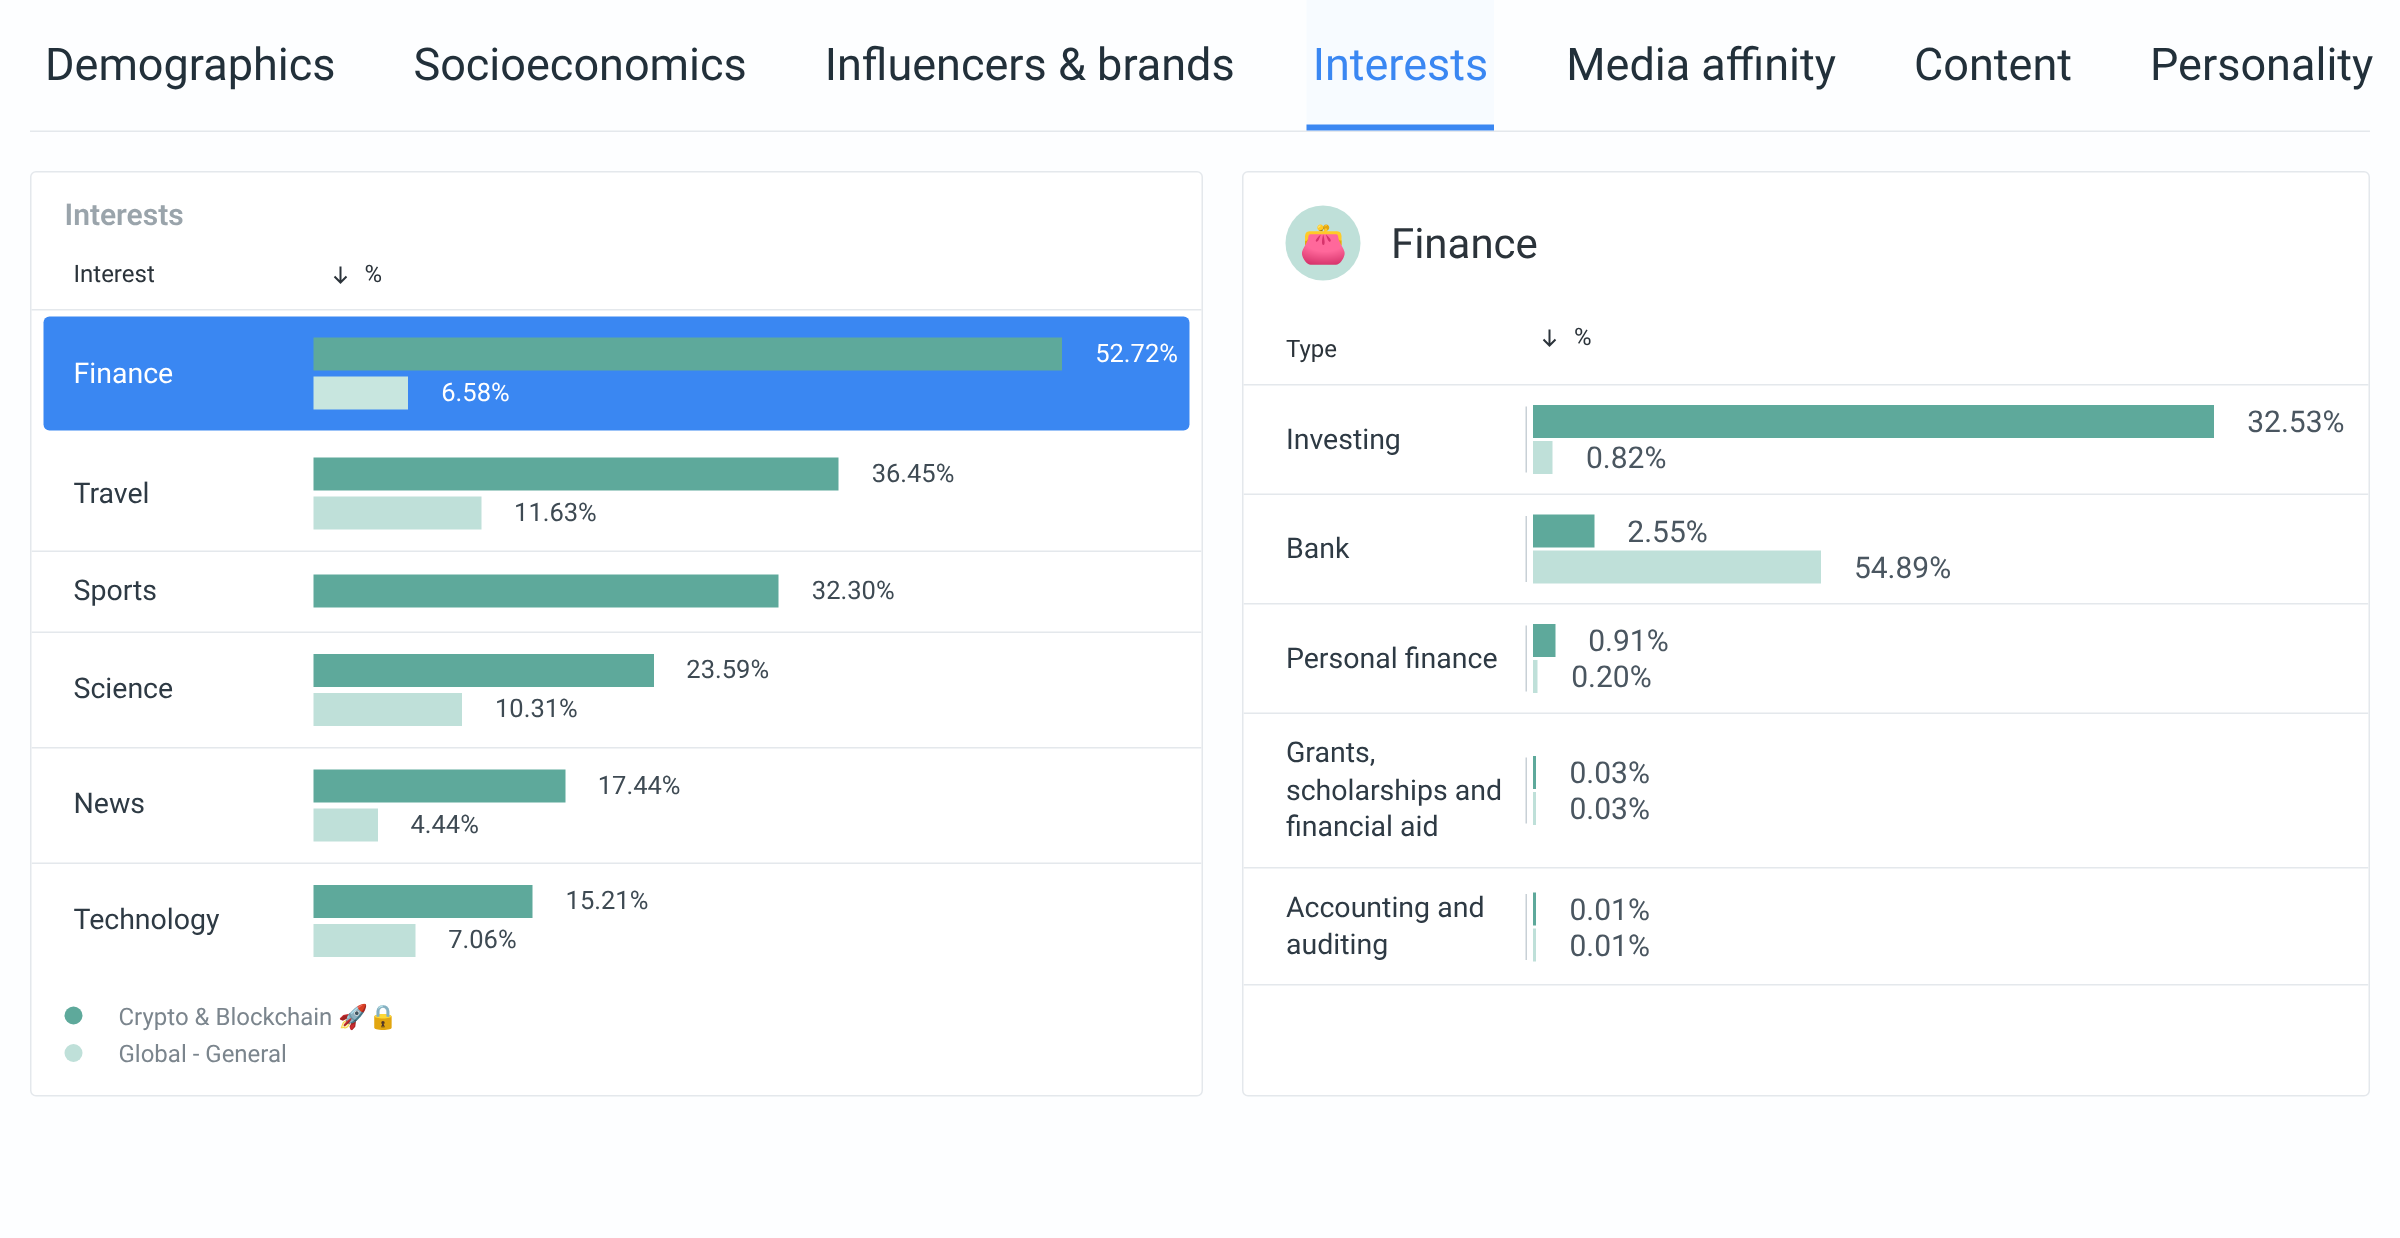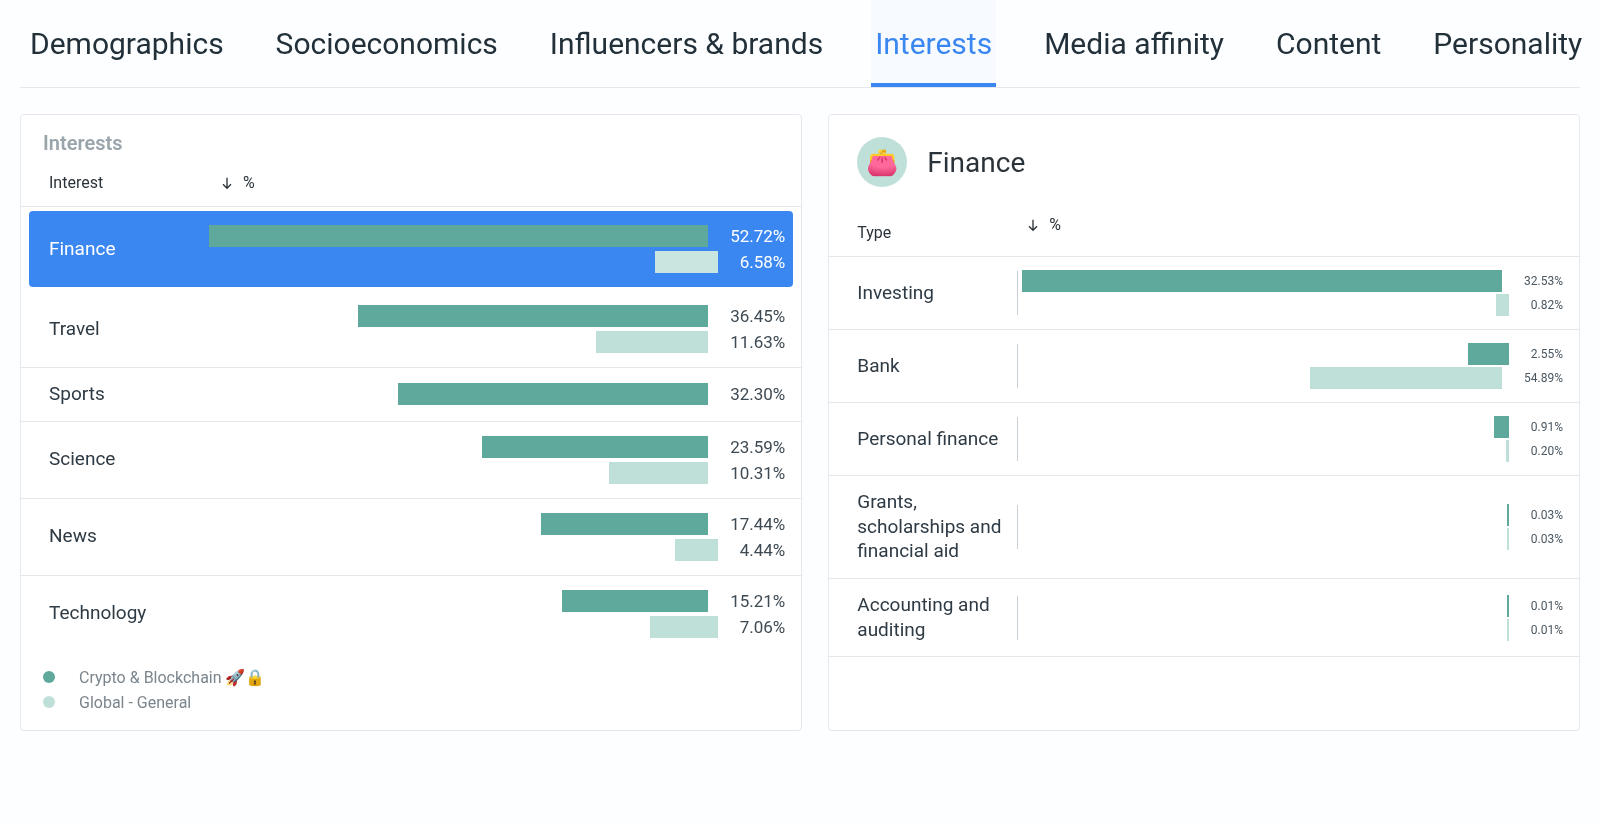--- a/index.html
+++ b/index.html
@@ -40,32 +40,32 @@
   .rows{flex:1;overflow:hidden;position:relative;}
   .row{display:flex;align-items:center;padding:14px 16px 14px 28px;border-bottom:1px solid var(--border);}
   .row:last-child{border-bottom:none;}
   .row.selected{background:var(--blue);color:#fff;border-radius:4px;margin:4px 8px 4px 8px;border-bottom:none;padding-left:20px;padding-right:8px;}
   .panel-right .row{border-bottom:1px solid var(--border);}
 
   .row-label{width:160px;min-width:160px;font-size:19px;line-height:1.3;padding-right:10px;}
   .panel-right .row-label{width:160px;min-width:160px;}
 
   .bars{flex:1;min-width:0;}
-  .bar-line{display:flex;align-items:center;gap:22px;height:22px;justify-content:flex-end;}
+  .bar-line{display:flex;align-items:center;gap:22px;height:22px;}
   .bar-line + .bar-line{margin-top:4px;}
   .bar{height:100%;border-left:2px solid rgba(0,0,0,0);} 
   .bar.a{background:var(--teal);height:22px;}
   .bar.b{background:var(--teal-light);height:22px;}
   .panel-right .bar.a{height:22px;}
   .panel-right .bar.b{height:22px;}
   .pct{font-size:17px;color:#3e4a53;white-space:nowrap;}
   .row.selected .pct{color:#fff;}
   .row.selected .bar.b{background:#c8e6df;}
   .panel-right .bar-line{height:20px;}
-  .panel-right .pct{font-size:12px;color:#4a5660;}
+  .panel-right .pct{font-size:20px;color:#4a5660;}
 
   
   .panel-right .bars{border-left:1px solid #c8d0d6;padding-left:4px;}
 
   
   .legend{padding:10px 22px 18px;font-size:16px;color:#7b858d;}
   .legend-item{display:flex;align-items:center;gap:24px;margin-top:6px;}
   .dot{width:12px;height:12px;border-radius:50%;}
   .dot.a{background:var(--teal);}
   .dot.b{background:var(--teal-light);}

